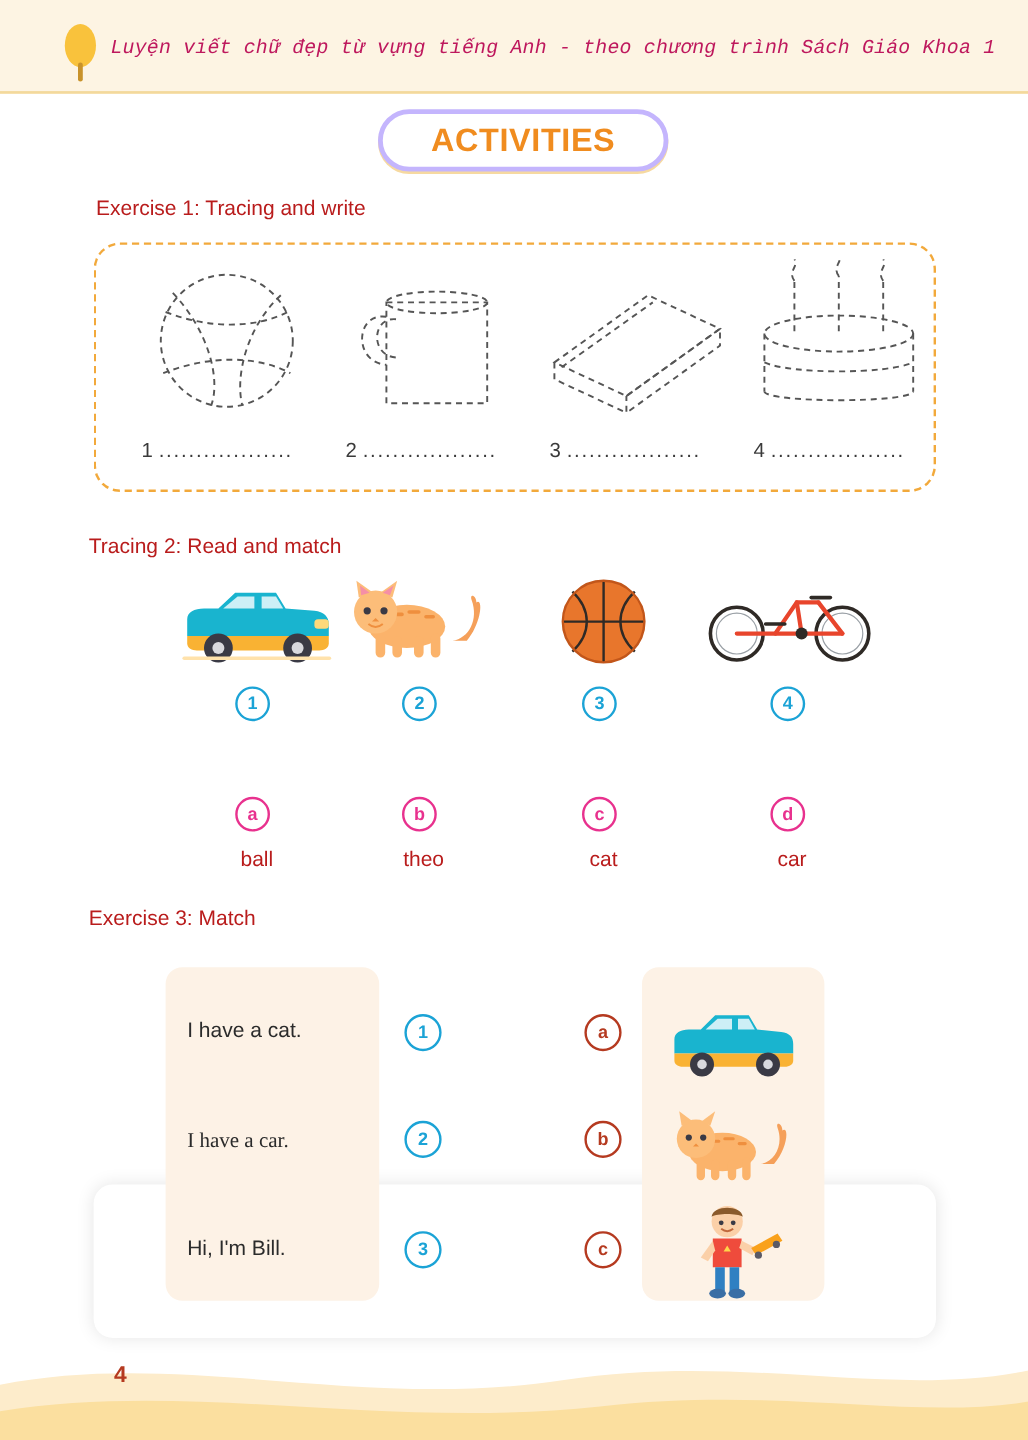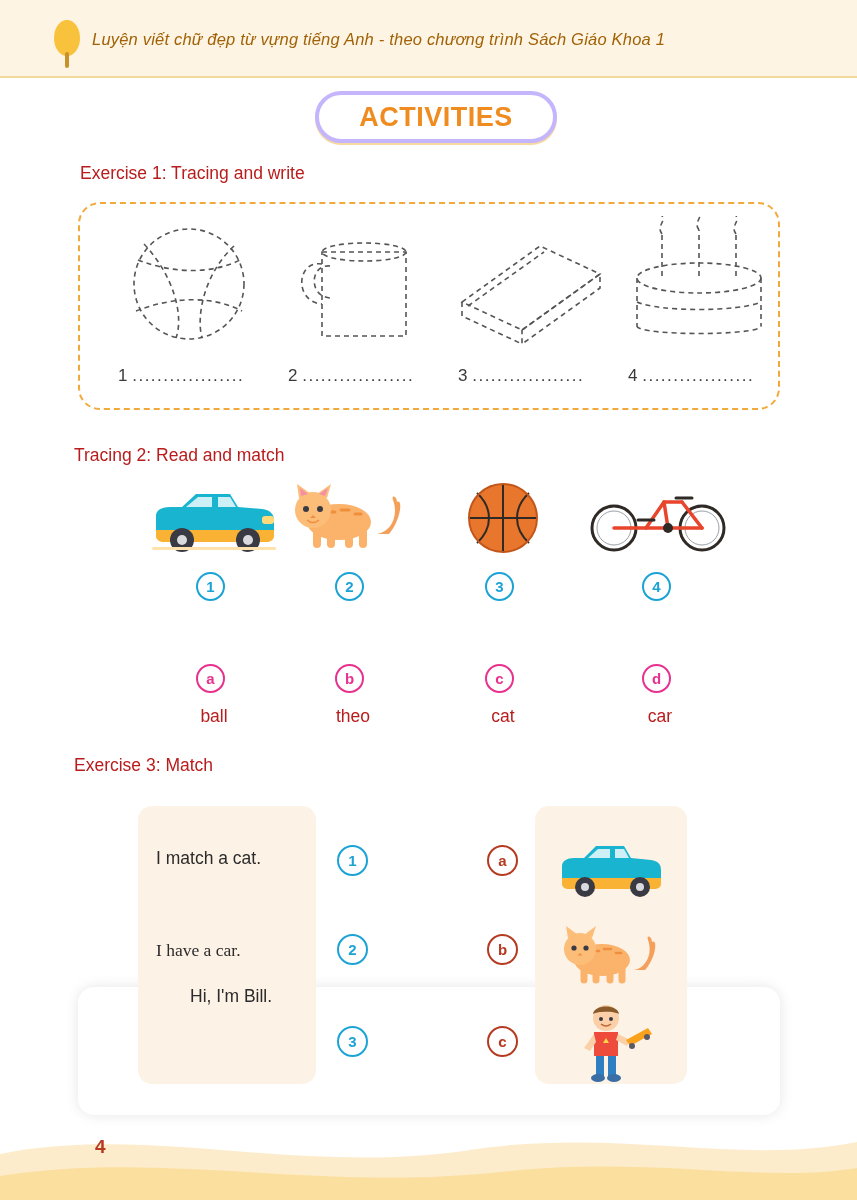--- a/index.html
+++ b/index.html
@@ -38,24 +38,24 @@
     border-radius: 13px 13px 13px 13px / 18px 18px 18px 18px;
   }
   .header-tree .trunk {
     position: absolute; left: 11px; top: 32px;
     width: 4px; height: 16px;
     background: #c8922a;
     border-radius: 2px;
   }
   .header-title {
     position: absolute; left: 92px; top: 30px;
-    font-family: Liberation Sans, sans-serif;
+    font-family: Liberation Mono, monospace;
     font-style: italic;
     font-size: 16.5px;
-    color: #a16207;
+    color: #be185d;
     letter-spacing: .2px;
     white-space: nowrap;
   }
 
   
   .activities-badge {
     position: absolute; left: 315px; top: 91px;
     width: 242px; height: 52px;
     background: #ffffff;
     border: 4px solid #c4b5fd;
@@ -377,23 +377,23 @@
       <div class="word-label">car</div>
     </div>
   </div>
 
   <div class="ex-heading" id="ex3-heading">Exercise 3: Match</div>
 
   <div class="ex3-white-card"></div>
   <div class="ex3-sent-card"></div>
   <div class="ex3-pic-card"></div>
 
-  <div class="sentence" style="top:848px;">I match a cat.</div>
+  <div class="sentence" style="top:848px;">I have a cat.</div>
   <div class="sentence" style="top:940px;font-family:Liberation Serif, serif;">I have a car.</div>
-  <div class="sentence" style="top:986px;margin-left:34px;">Hi, I'm Bill.</div>
+  <div class="sentence" style="top:1030px;">Hi, I'm Bill.</div>
 
   <div class="ex3-num" style="left:337px; top:845px;">1</div>
   <div class="ex3-num" style="left:337px; top:934px;">2</div>
   <div class="ex3-num" style="left:337px; top:1026px;">3</div>
 
   <div class="ex3-letter" style="left:487px; top:845px;">a</div>
   <div class="ex3-letter" style="left:487px; top:934px;">b</div>
   <div class="ex3-letter" style="left:487px; top:1026px;">c</div>
 
   <div class="ex3-pic" style="top:832px;">

